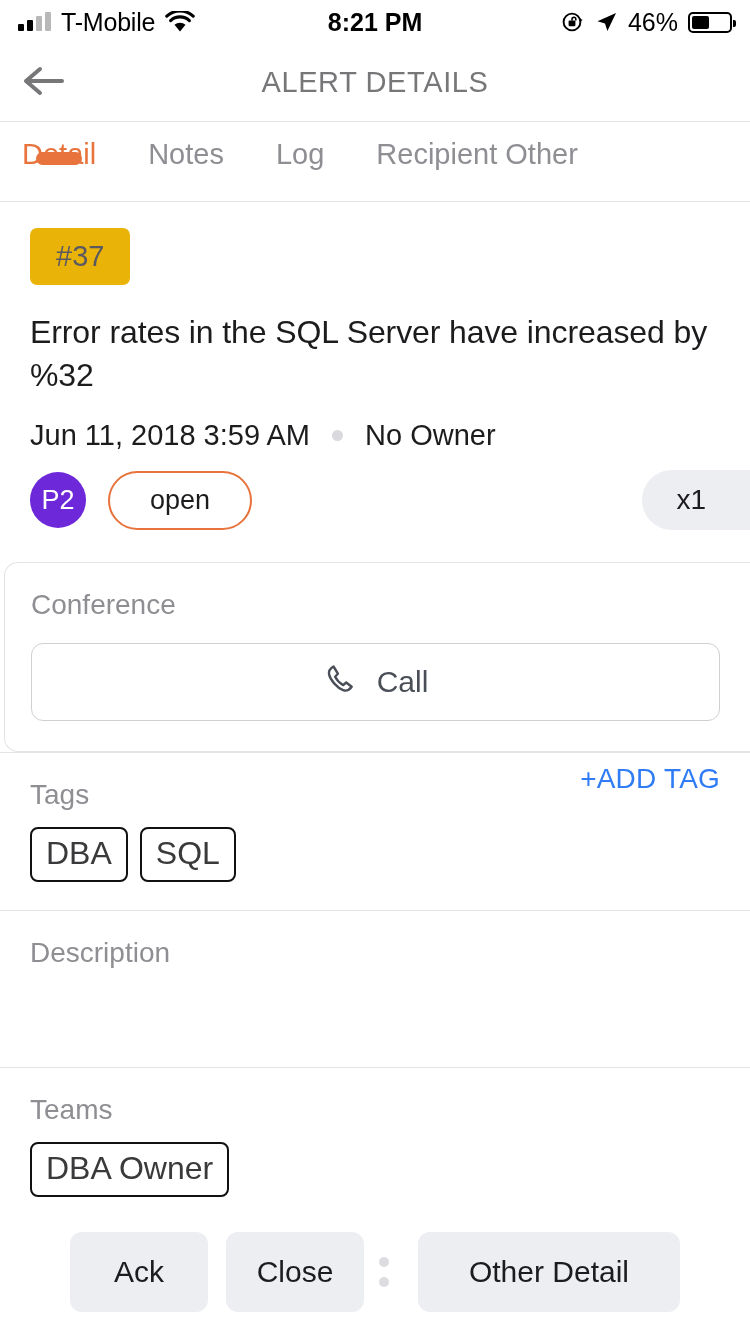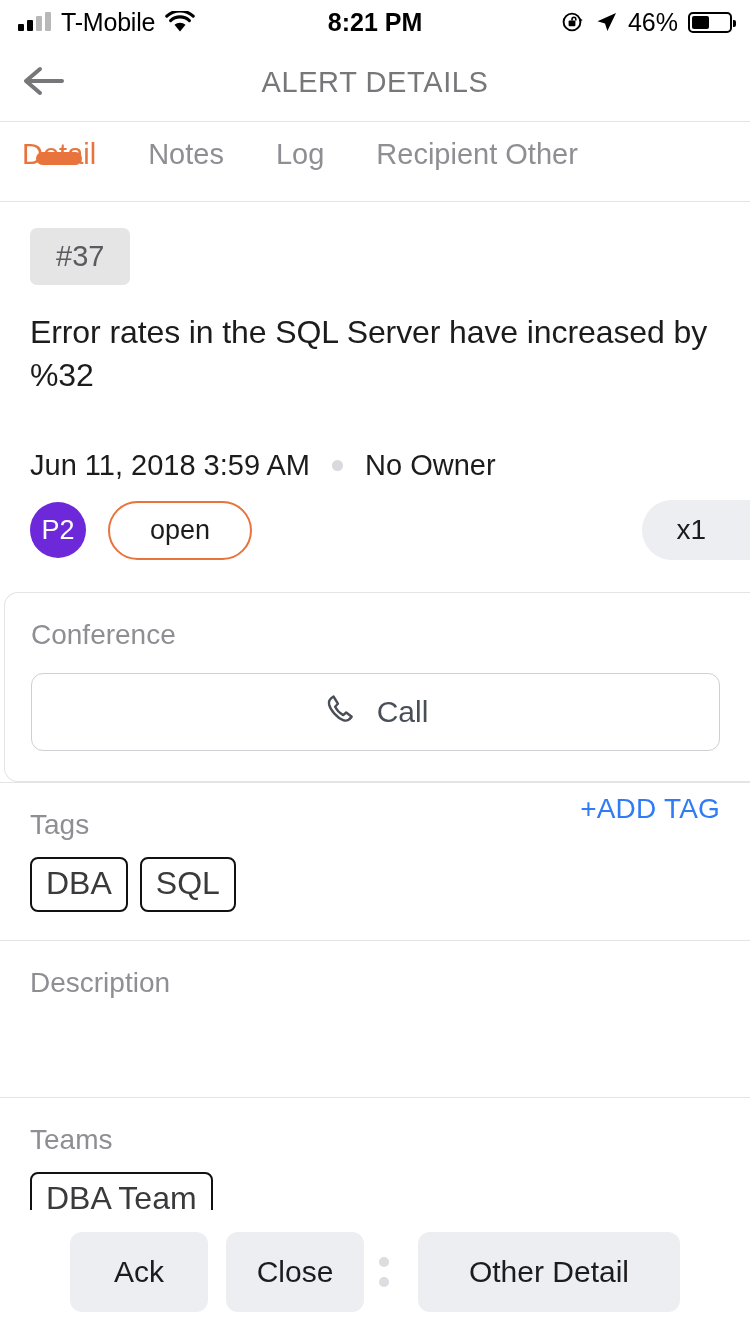--- a/index.html
+++ b/index.html
@@ -73,31 +73,31 @@
 
   
   .alert-head { padding: 26px 30px 0 30px; }
   .badge-row { display:flex; align-items:center; gap: 38px; }
   .alert-badge {
     border: 2px solid #e8733c; color:#e8733c; border-radius: 8px;
     font-size: 33px; padding: 6px 14px 8px; letter-spacing:0.3px;
     background:#fff;
   }
   .id-badge {
-    background:#e5e5e5; color:#5a5a60; border-radius: 7px;
+    background:#eab308; color:#5a5a60; border-radius: 7px;
     font-size: 29px; padding: 12px 26px;
   }
   .alert-message {
     margin-top: 26px; font-size: 32px; color:#1c1c1e; line-height: 1.35;
     letter-spacing: -0.1px;
   }
 
   
   .meta-row {
-    margin-top: 52px; display:flex; align-items:center; gap: 22px;
+    margin-top: 22px; display:flex; align-items:center; gap: 22px;
     font-size: 29px; color:#1c1c1e;
   }
   .meta-dot { width: 11px; height: 11px; border-radius:50%; background:#d9d9de; display:block; }
   .meta-owner { color:#1c1c1e; }
 
   .status-row {
     margin-top: 16px; display:flex; align-items:center; gap: 22px; position:relative;
     height: 64px;
   }
   .prio {
@@ -282,21 +282,21 @@
   </div>
 
   <div class="section">
     <div class="field-label">Description</div>
     <div class="desc-body"></div>
   </div>
 
   <div class="section">
     <div class="field-label">Teams</div>
     <div class="chips">
-      <span class="chip">DBA Team</span>
+      <span class="chip">DBA Owner</span>
     </div>
   </div>
 
   <div class="actionbar">
     <button class="act-btn act-ack">Ack</button>
     <button class="act-btn act-close">Close</button>
     <span class="dots">
         <i></i>
         <i></i>
       </span>

